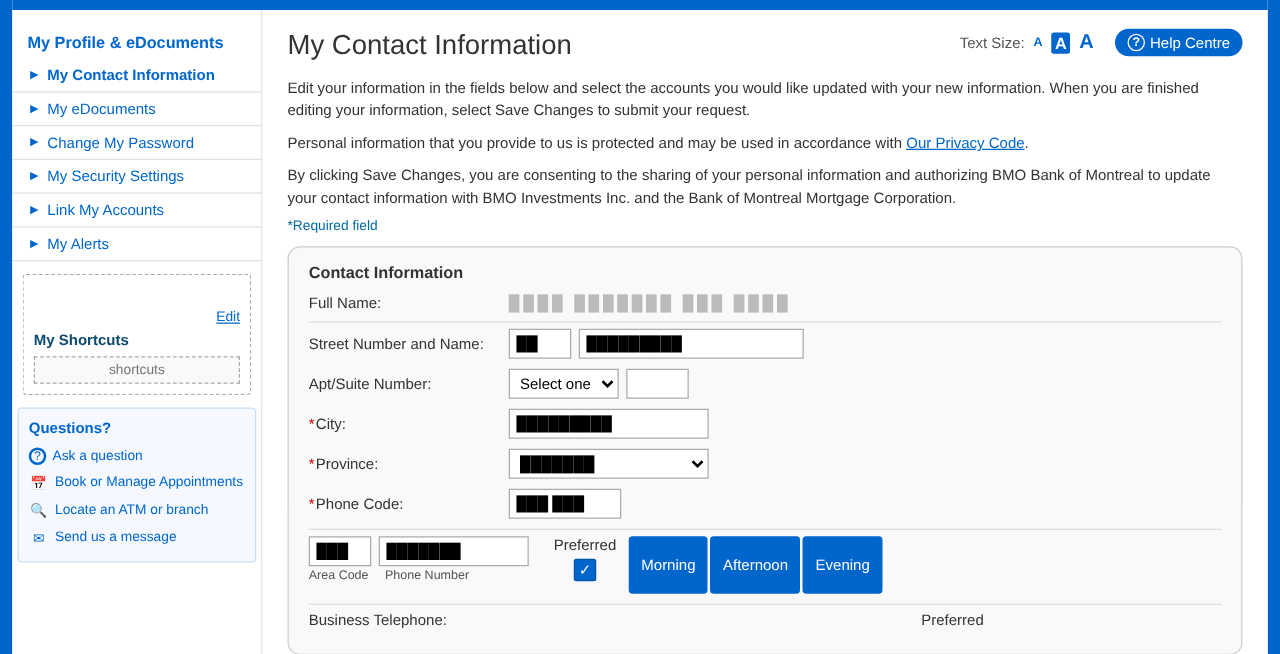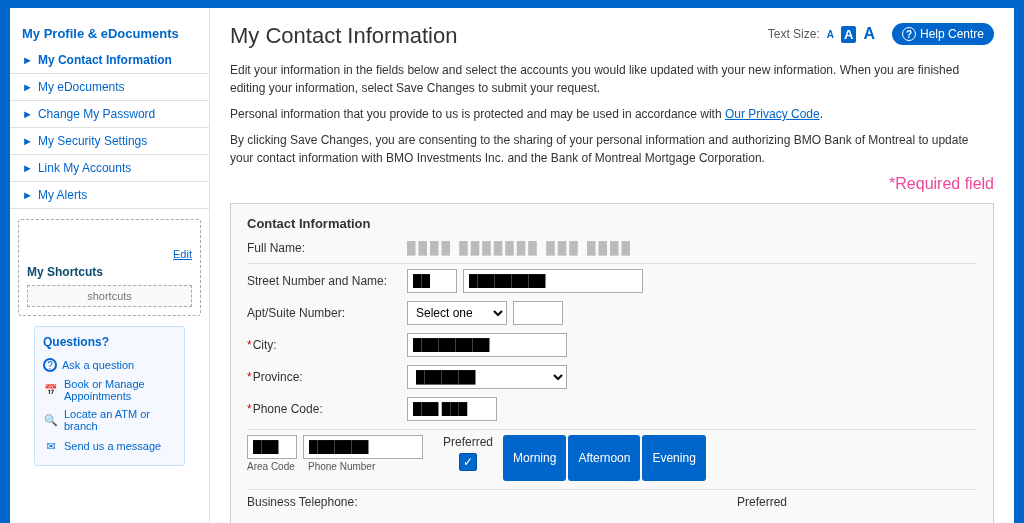--- a/index.html
+++ b/index.html
@@ -82,21 +82,21 @@
       width: 100%;
       border: 1px dashed #aaa;
       height: 22px;
       background: #f9f9f9;
       font-size: 11px;
       padding: 2px 4px;
       color: #999;
       text-align: center;
     }
     .questions-section {
-      margin: 10px 24px;
+      margin: 10px 4px;
       border: 1px solid #c8e0f8;
       border-radius: 3px;
       padding: 8px;
       background: #f5f9ff;
     }
     .questions-title {
       color: #0066cc;
       font-size: 12px;
       font-weight: bold;
       margin-bottom: 6px;
@@ -172,30 +172,29 @@
     .info-text {
       font-size: 12px;
       color: #333;
       line-height: 1.5;
       margin-bottom: 8px;
     }
     .info-text a {
       color: #0066cc;
     }
     .required-note {
-      color: #ec4899;
-      font-size: 16px;
+      color: #0369a1;
+      font-size: 11px;
       margin-bottom: 10px;
-      text-align: right;
     }
 
     
     .contact-card {
       border: 1px solid #ccc;
-      border-radius: 0;
+      border-radius: 10px;
       padding: 12px 16px;
       background: #f9f9f9;
     }
     .card-title {
       font-size: 13px;
       font-weight: bold;
       color: #333;
       margin-bottom: 10px;
     }
     .form-row {
@@ -225,21 +224,21 @@
     .form-input.small { width: 50px; }
     .form-input.medium { width: 180px; }
     .form-input.city { width: 160px; }
     .form-input.postal { width: 90px; }
     .form-select {
       border: 1px solid #aaa;
       height: 24px;
       padding: 2px 4px;
       font-size: 12px;
       background: #fff;
-      width: 100px;
+      width: 88px;
     }
     .form-select.province { width: 160px; }
     .input-gap { margin-left: 6px; }
     .phone-inputs {
       display: flex;
       align-items: center;
       gap: 6px;
     }
     .phone-labels {
       display: flex;

